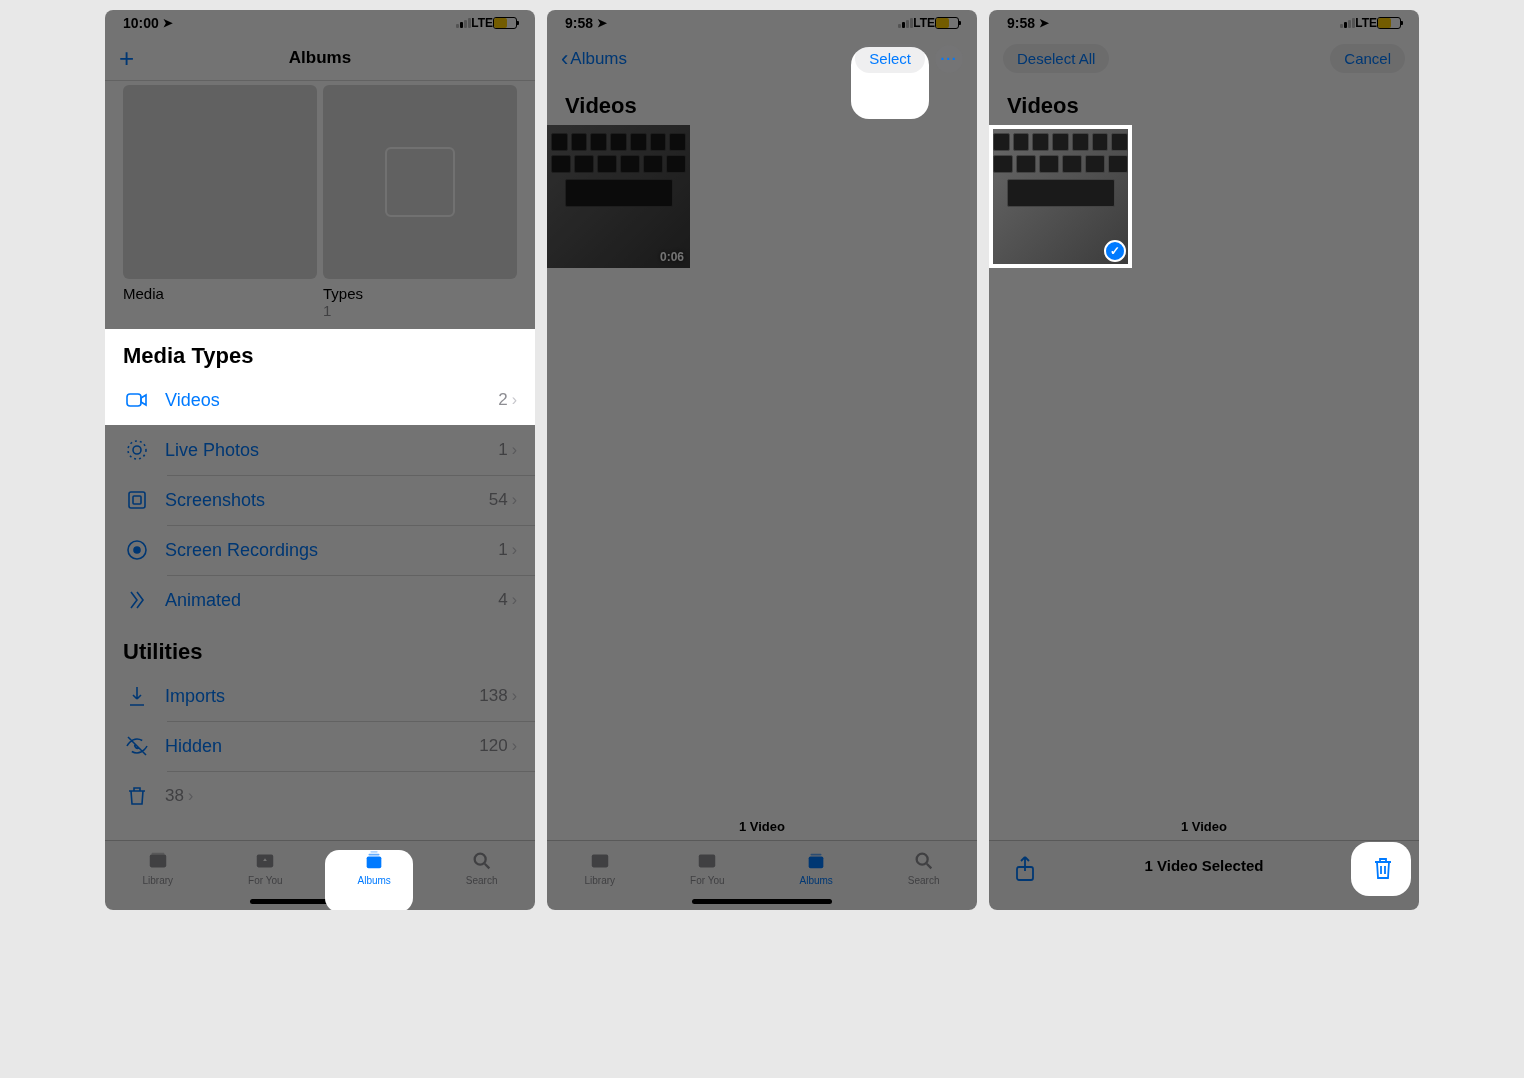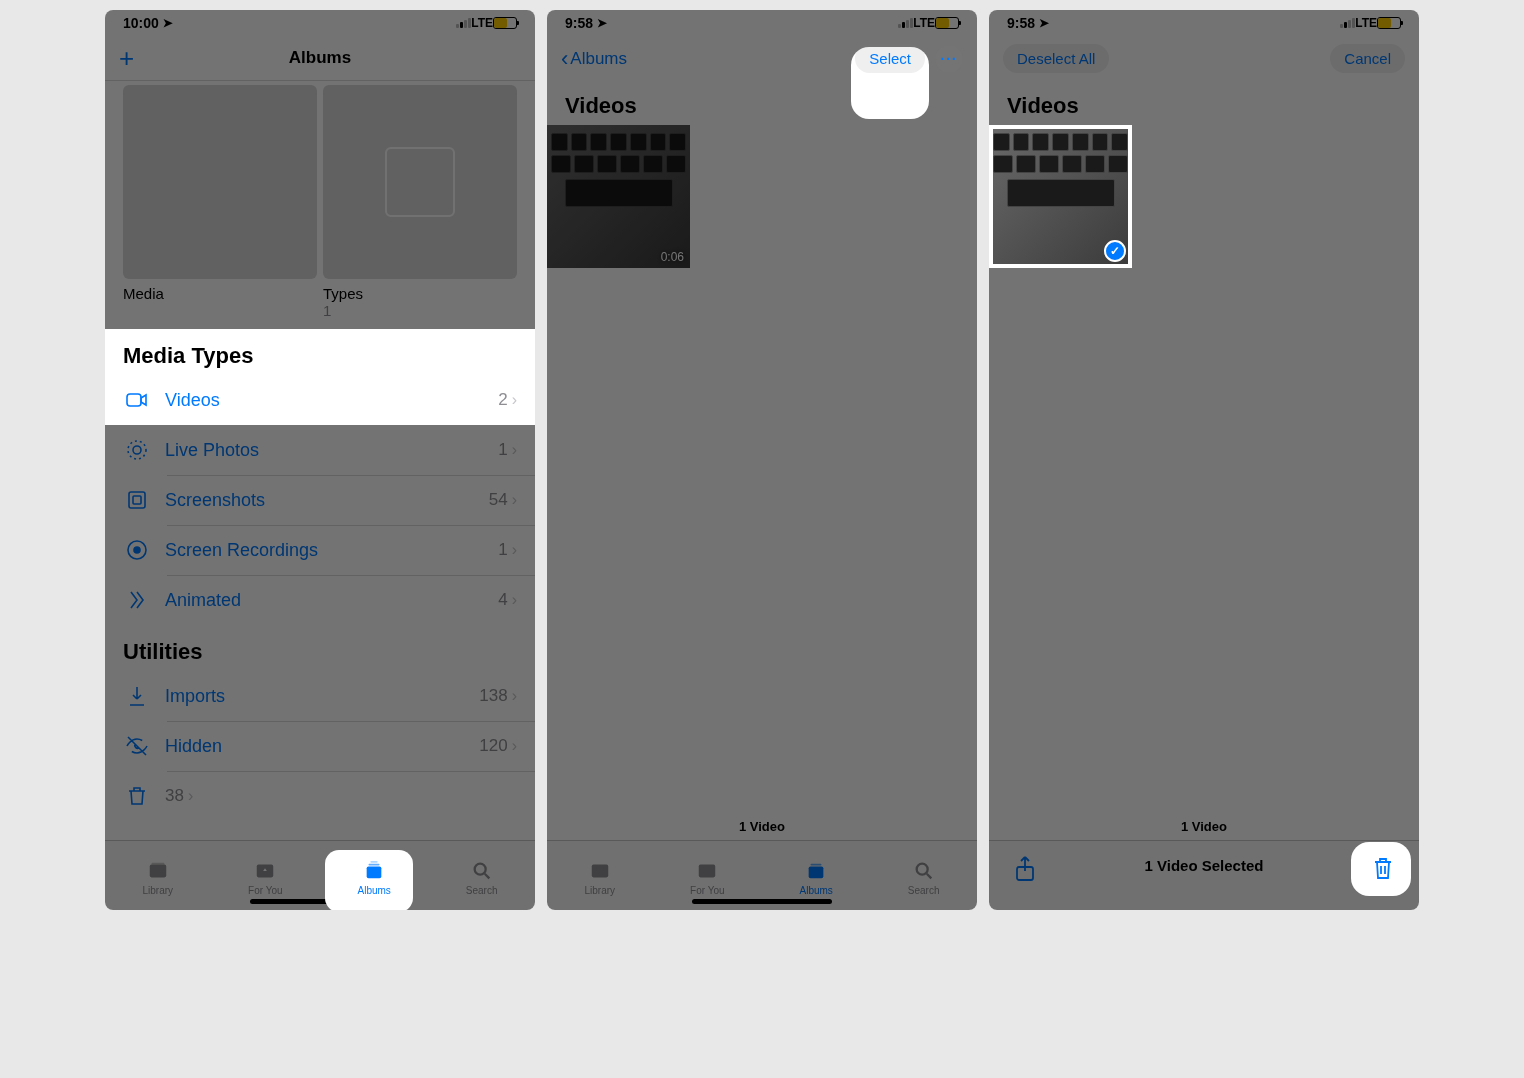--- a/index.html
+++ b/index.html
@@ -57,29 +57,29 @@
 .row-count { font-size:17px; color:#8e8e93; margin-right:4px; }
 .row-chevron { color:#c7c7cc; font-size:16px; }
 
 
 .video-grid { display:flex; flex-wrap:wrap; }
 .video-thumb { width:143px; height:143px; background:linear-gradient(135deg,#6a6a6a,#3a3a3a); position:relative; }
 .keyboard-row { position:absolute; left:4px; right:4px; height:18px; display:flex; gap:3px; }
 .keyboard-row span { flex:1; background:#1a1a1a; border-radius:2px; border:1px solid #444; }
 .kr1{top:8px;} .kr2{top:30px;} .spacebar{top:54px; height:28px;}
 .spacebar span{flex:unset; width:80%; margin:0 auto;}
-.duration { position:absolute; bottom:4px; right:6px; color:#fff; font-size:12px; font-weight:400; text-shadow:0 0 4px rgba(0,0,0,0.8); }
+.duration { position:absolute; bottom:4px; right:6px; color:#fff; font-size:12px; font-weight:700; text-shadow:0 0 4px rgba(0,0,0,0.8); }
 .check-badge { position:absolute; bottom:6px; right:6px; width:22px; height:22px; background:#007aff; border-radius:50%; border:2px solid #fff; display:flex; align-items:center; justify-content:center; color:#fff; font-size:12px; font-weight:700; }
 .video-thumb.selected { outline:4px solid #fff; outline-offset:-4px; }
 
 
 .bottom-info { text-align:center; font-size:13px; font-weight:600; color:#000; padding:6px 0; }
 
 
-.tab-bar { height:70px; border-top:0.5px solid rgba(0,0,0,0.2); background:rgba(248,248,248,0.94); display:flex; justify-content:space-around; align-items:flex-start; padding-top:18px; position:relative; }
+.tab-bar { height:70px; border-top:0.5px solid rgba(0,0,0,0.2); background:rgba(248,248,248,0.94); display:flex; justify-content:space-around; align-items:flex-start; padding-top:8px; position:relative; }
 .tab-item { display:flex; flex-direction:column; align-items:center; gap:2px; color:#8e8e93; font-size:10px; }
 .tab-item.active { color:#007aff; }
 .tab-icon { width:28px; height:24px; display:flex; align-items:center; justify-content:center; }
 .tab-icon svg { width:26px; height:22px; }
 .home-indicator { position:absolute; bottom:6px; left:50%; transform:translateX(-50%); width:140px; height:5px; background:#000; border-radius:3px; }
 
 
 .albums-tab-callout { position:absolute; bottom:-2px; width:88px; height:62px; background:#fff; border-radius:14px; z-index:60; }
 
 

